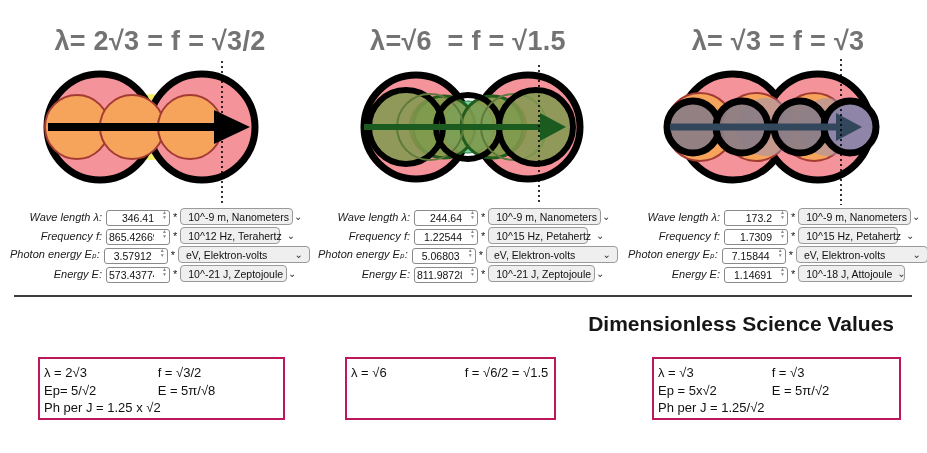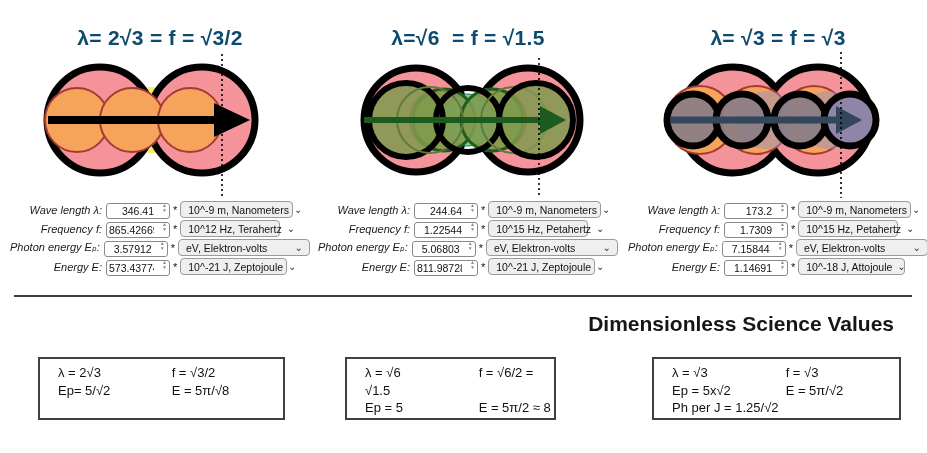--- a/index.html
+++ b/index.html
@@ -6,22 +6,22 @@
     --pink:#F5939B; --orange:#F6A35C; --orangestroke:#A33B33;
     --green:#7E9A4E; --greendark:#1C5B20; --teal:#6FD39E;
     --gray:#8B7D87; --purple:#9C92B5; --purple2:#8F85A8;
     --slate:#33475C; --yellow:#F2EE6B;
   }
   *{box-sizing:border-box; margin:0; padding:0;}
   html,body{width:927px; height:453px; background:#ffffff; overflow:hidden;
     font-family:"Liberation Sans","DejaVu Sans",sans-serif; color:#111;}
   .panel{position:absolute; top:0; width:300px;}
   #panel-1{left:10px;} #panel-2{left:318px;} #panel-3{left:628px;}
-  .panel-title{margin-top:26px; text-align:center; font-size:21px; font-weight:700;
-    white-space:pre; letter-spacing:.3px; color:#0c4a6e;}
+  .panel-title{margin-top:26px; text-align:center; font-size:27px; font-weight:700;
+    white-space:pre; letter-spacing:.3px; color:#737373;}
   .viz{display:block; width:300px; height:150px; margin-top:0;}
   .pinkc{fill:var(--pink); stroke:#000; stroke-width:7;}
   .orangec{fill:var(--orange); stroke:var(--orangestroke); stroke-width:2;}
   .yellowc{fill:var(--yellow);}
   .greenbig{fill:var(--green); fill-opacity:.85; stroke:#000; stroke-width:6;}
   .greenmid{fill:none; stroke:#000; stroke-width:6;}
   .olive{fill:var(--green); fill-opacity:.9; stroke:#245c1e; stroke-width:3;}
   .faintg{fill:none; stroke:#5e7a3c; stroke-width:2;}
   .tealc{fill:var(--teal); stroke:#2e7d4f; stroke-width:1;}
   .grayc{fill:var(--gray); fill-opacity:.93; stroke:#000; stroke-width:7;}
@@ -41,22 +41,22 @@
   .spin i{font-style:normal;}
   .star{font-size:11px; margin:0 1px 0 3px; color:#111;}
   .select{display:inline-flex; align-items:center; justify-content:space-between;
     background:#efefef; border:1px solid #9a9a9a; border-radius:4px; height:17px;
     padding:0 6px 0 7px; font-size:10.5px; margin-left:2px; color:#111; white-space:nowrap;}
   .w1{width:113px;} .w2{width:100px;} .w3{width:143px;} .w4{width:107px;}
   .chev{font-size:10px; color:#333; margin-left:5px; line-height:10px;}
   #separator{position:absolute; top:295px; left:14px; width:898px; height:2px; background:#3c3c3c;}
   #heading{position:absolute; top:312px; left:0; width:894px; text-align:right;
     font-size:21px; color:#161616;}
-  .sbox{position:absolute; top:357px; height:63px; border:2px solid #404040;
-    font-size:13px; padding:5px 0 0 18px; line-height:17.5px; background:#fff;}
+  .sbox{position:absolute; top:357px; height:63px; border:2px solid #be185d;
+    font-size:13px; padding:5px 0 0 4px; line-height:17.5px; background:#fff;}
   #box-1{left:38px; width:247px;} #box-2{left:345px; width:211px;} #box-3{left:652px; width:249px;}
   .bc1{display:inline-block; width:110px;}
 </style>
 </head>
 <body>
 
 <section class="panel" id="panel-1">
   <h2 class="panel-title">λ= 2√3 = f = √3/2</h2>
   <svg class="viz" viewBox="0 0 300 150" aria-hidden="true">
     <circle class="yellowc" cx="141" cy="70" r="33"></circle>
@@ -304,31 +304,30 @@
 
 <div class="sbox" id="box-1">
   <div>
     <span class="bc1">λ = 2√3</span>
     <span>f = √3/2</span>
   </div>
   <div>
     <span class="bc1">Ep= 5/√2</span>
     <span>E = 5π/√8</span>
   </div>
+  <div>
+    <span>Ph per J = 1.25 x √2</span>
+  </div>
 </div>
 
 <div class="sbox" id="box-2">
   <div>
     <span class="bc1">λ = √6</span>
     <span>f = √6/2 = √1.5</span>
   </div>
-  <div>
-    <span class="bc1">Ep = 5</span>
-    <span>E = 5π/2 ≈ 8</span>
-  </div>
 </div>
 
 <div class="sbox" id="box-3">
   <div>
     <span class="bc1">λ = √3</span>
     <span>f = √3</span>
   </div>
   <div>
     <span class="bc1">Ep = 5x√2</span>
     <span>E = 5π/√2</span>

